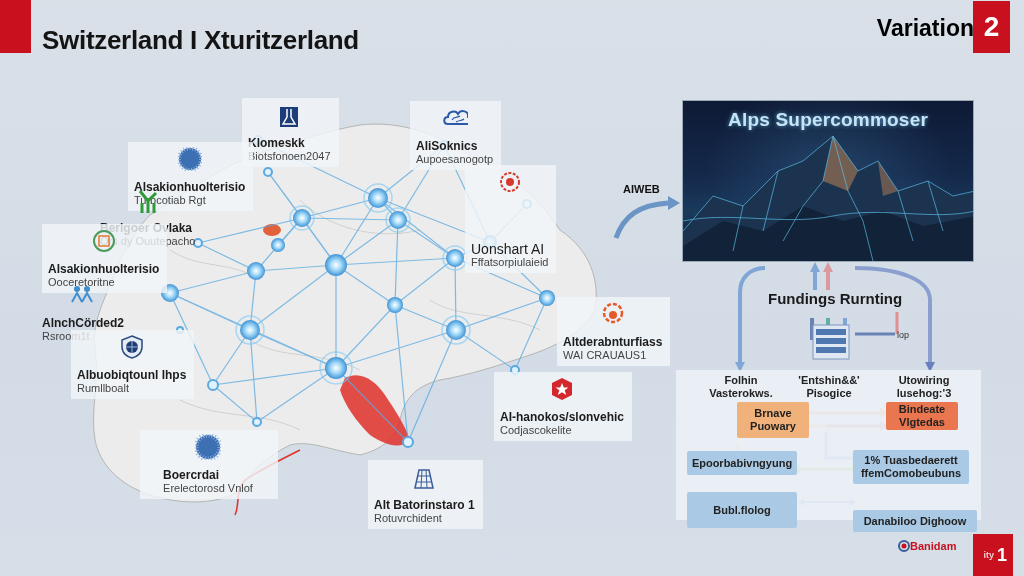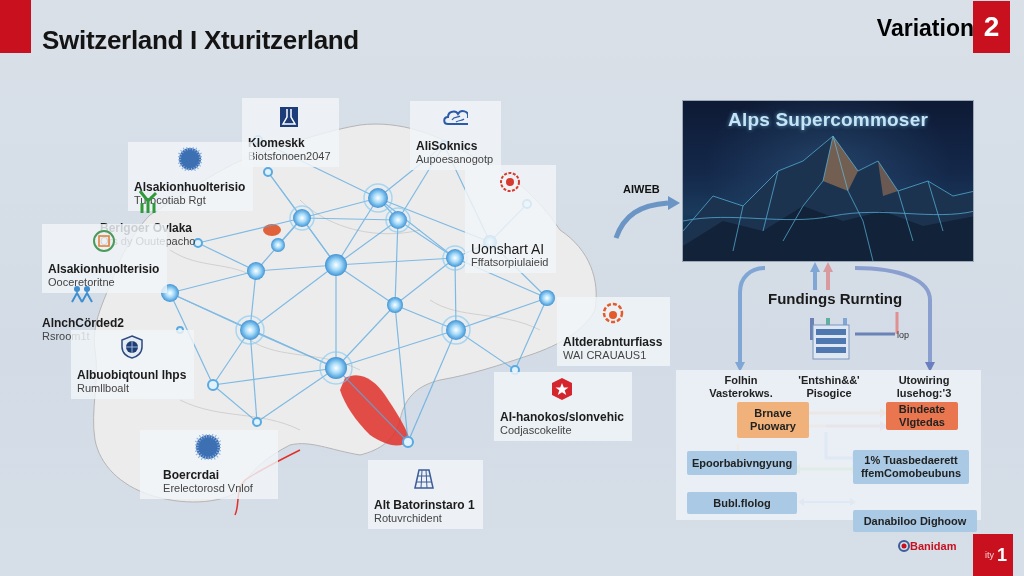--- a/index.html
+++ b/index.html
@@ -45,21 +45,21 @@
 
   .flow-panel { left: 676px; top: 370px; width: 305px; height: 150px; background: rgba(236,241,246,0.9); }
   .col-label { font-size: 11px; font-weight: bold; color: #222; text-align: center; line-height: 13px; }
   .box { display:flex; align-items:center; justify-content:center; text-align:center; font-size: 11px; font-weight: bold; color: #222; line-height: 13px; border-radius: 2px; }
   .box.orange { background: #f0b27a; }
   .box.red { background: #e9764f; }
   .box.blue { background: #a9c9e4; }
 
   .footer-logo { left: 898px; top: 540px; font-size: 11px; font-weight: bold; color: #c8101e; display:flex; align-items:center; }
   .footer-badge { left: 973px; top: 534px; width: 40px; height: 42px; background: #c8101e; color:#fff; font-weight:bold; font-size: 18px; display:flex; align-items:center; justify-content:flex-end; padding-right: 6px; }
-  .footer-badge small { font-size: 9px; color: #f5d0d0; margin-right: 3px; font-weight: normal; padding-left: 20px; }
+  .footer-badge small { font-size: 9px; color: #f5d0d0; margin-right: 3px; font-weight: bold; padding-left: 20px; }
 </style>
 </head>
 <body>
 
 <div class="abs red-corner"></div>
 <div class="abs title">Switzerland I Xturitzerland</div>
 <div class="abs variation">Variation</div>
 <div class="abs variation-badge">2</div>
 
 <svg class="abs map-svg" width="1024" height="576">
@@ -421,21 +421,21 @@
   <div>Bindeate</div>
   <div>Vlgtedas</div>
 </div>
 <div class="abs box blue" style="left:687px;top:451px;width:110px;height:24px;">
   <span>Epoorbabivngyung</span>
 </div>
 <div class="abs box blue" style="left:853px;top:450px;width:116px;height:34px;flex-direction:column;">
   <div>1% Tuasbedaerett</div>
   <div>ffemComobeubuns</div>
 </div>
-<div class="abs box blue" style="left:687px;top:492px;width:110px;height:22px;">
+<div class="abs box blue" style="left:687px;top:492px;width:110px;height:36px;">
   <span>Bubl.flolog</span>
 </div>
 <div class="abs box blue" style="left:853px;top:510px;width:124px;height:22px;">
   <span>Danabiloo Dighoow</span>
 </div>
 
 <div class="abs footer-logo">
   <svg width="12" height="12">
       <circle cx="6" cy="6" r="5" fill="none" stroke="#3b5d9a" stroke-width="2"></circle>
       <circle cx="6" cy="6" r="2.5" fill="#c8101e"></circle>

